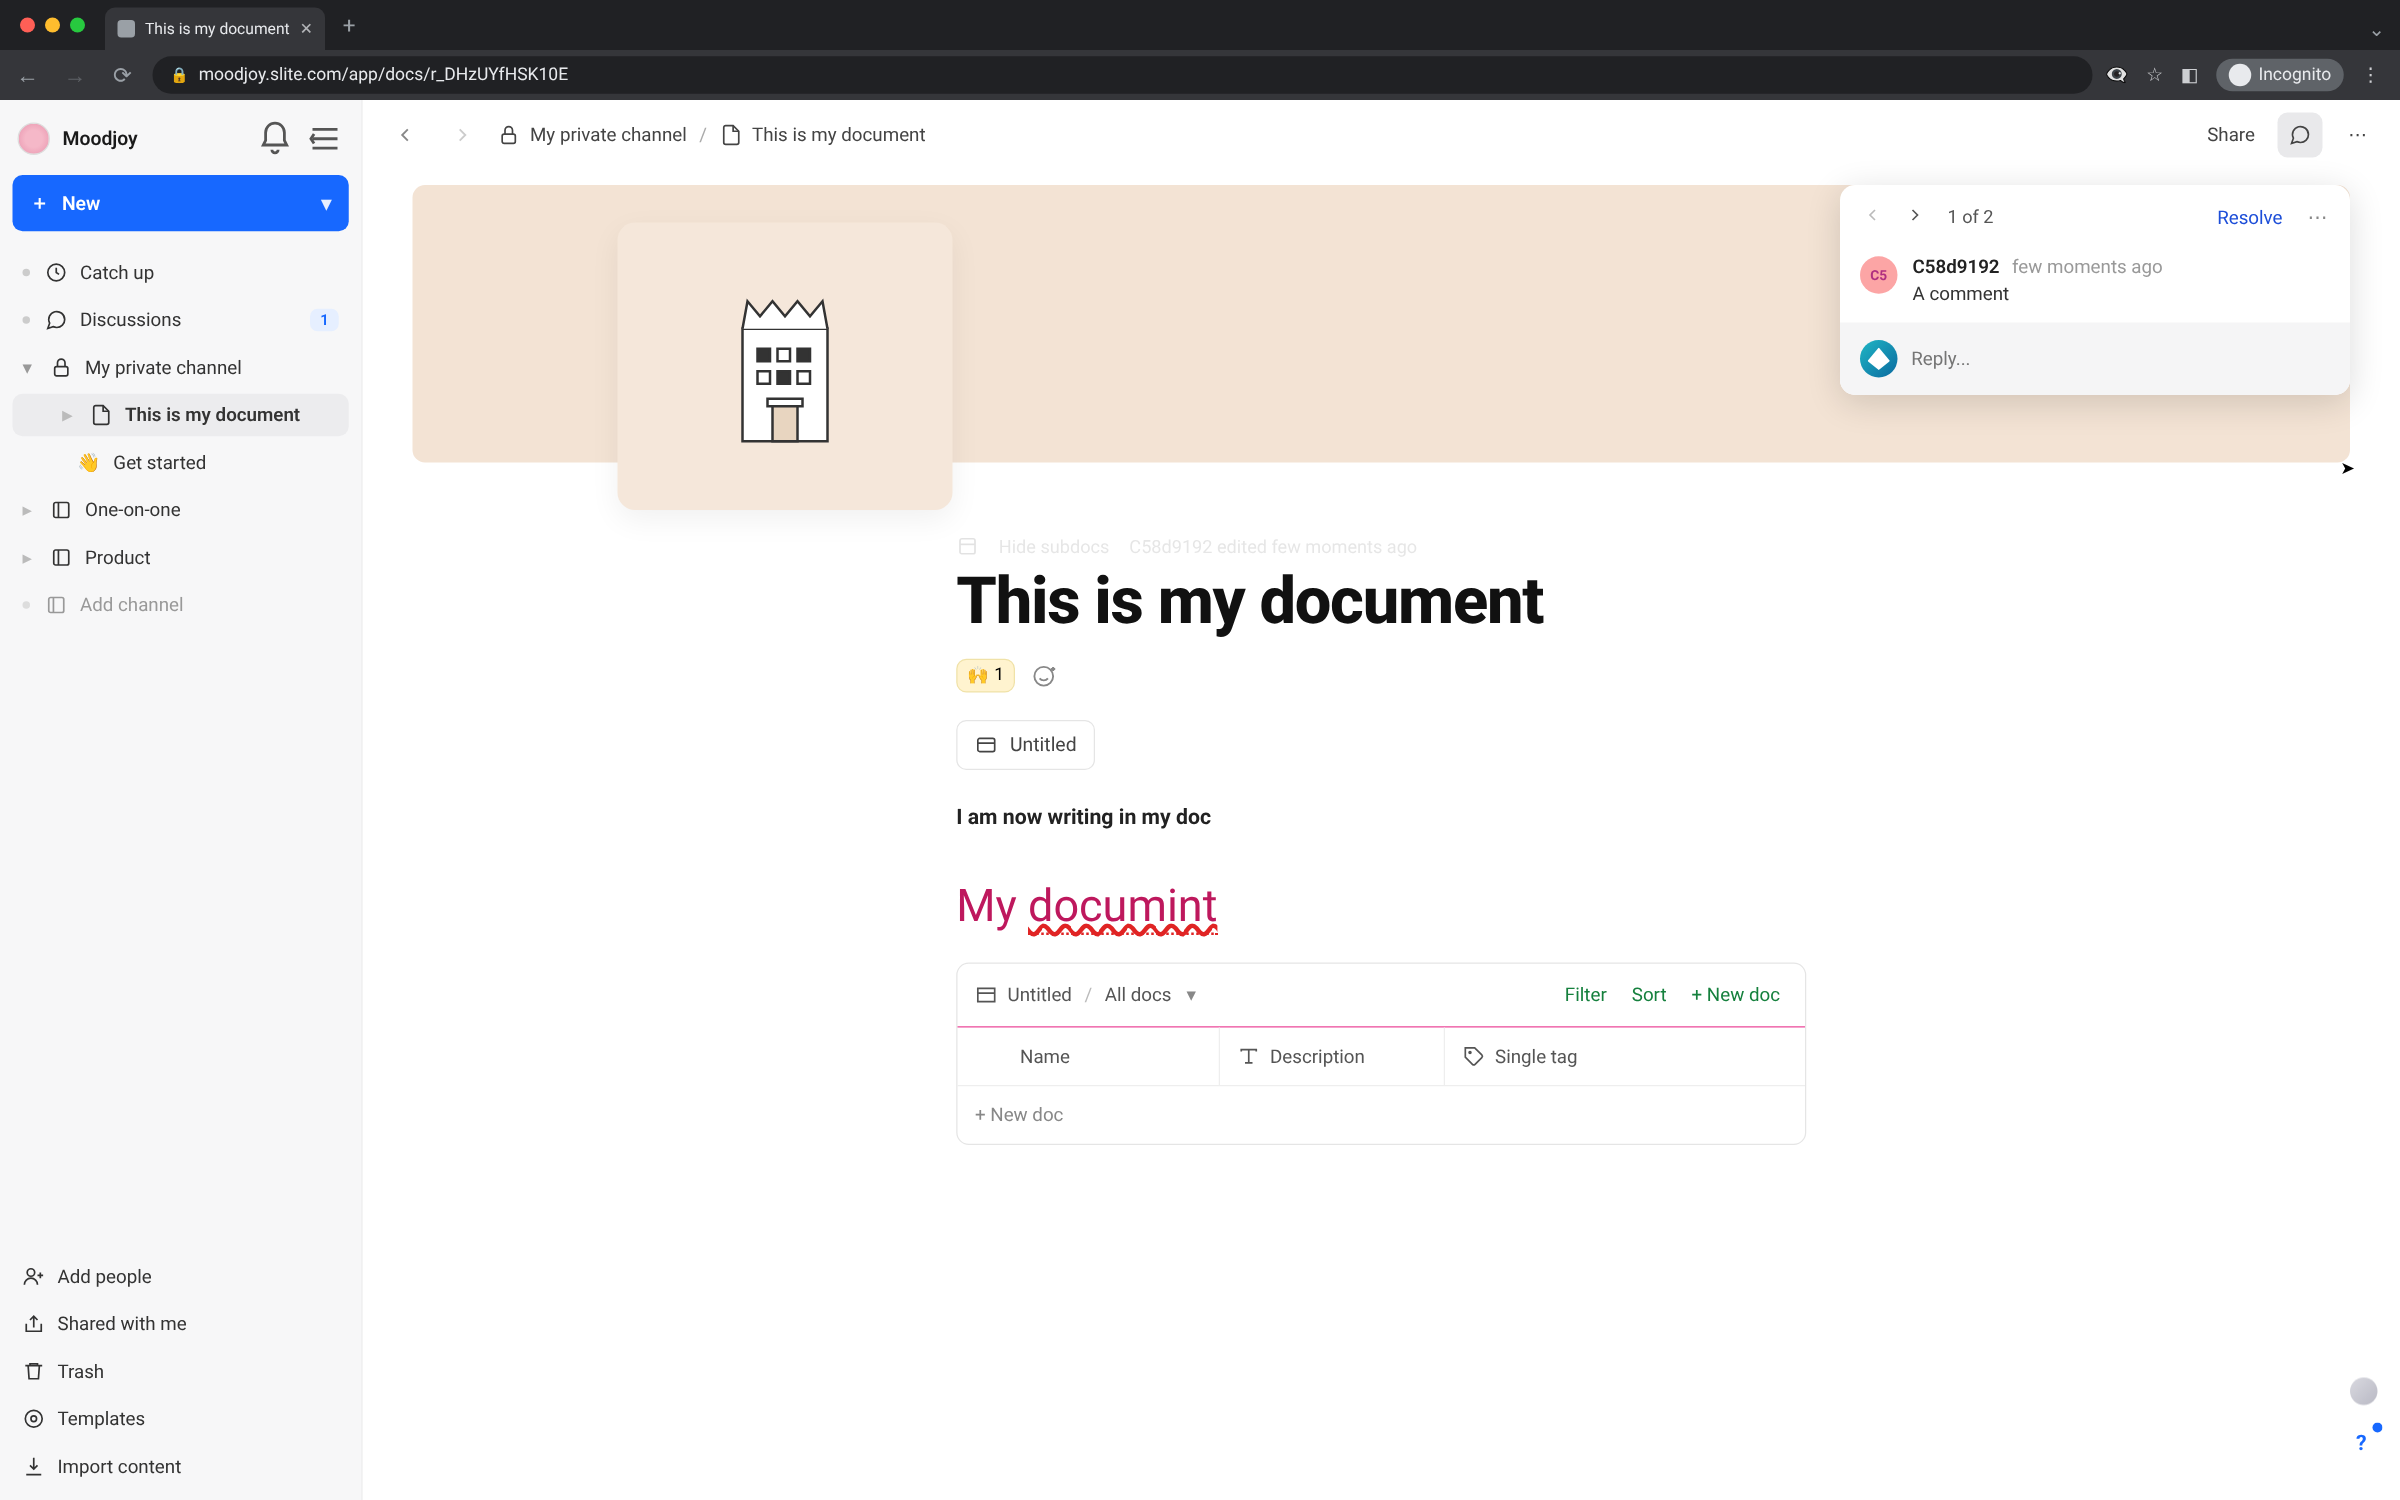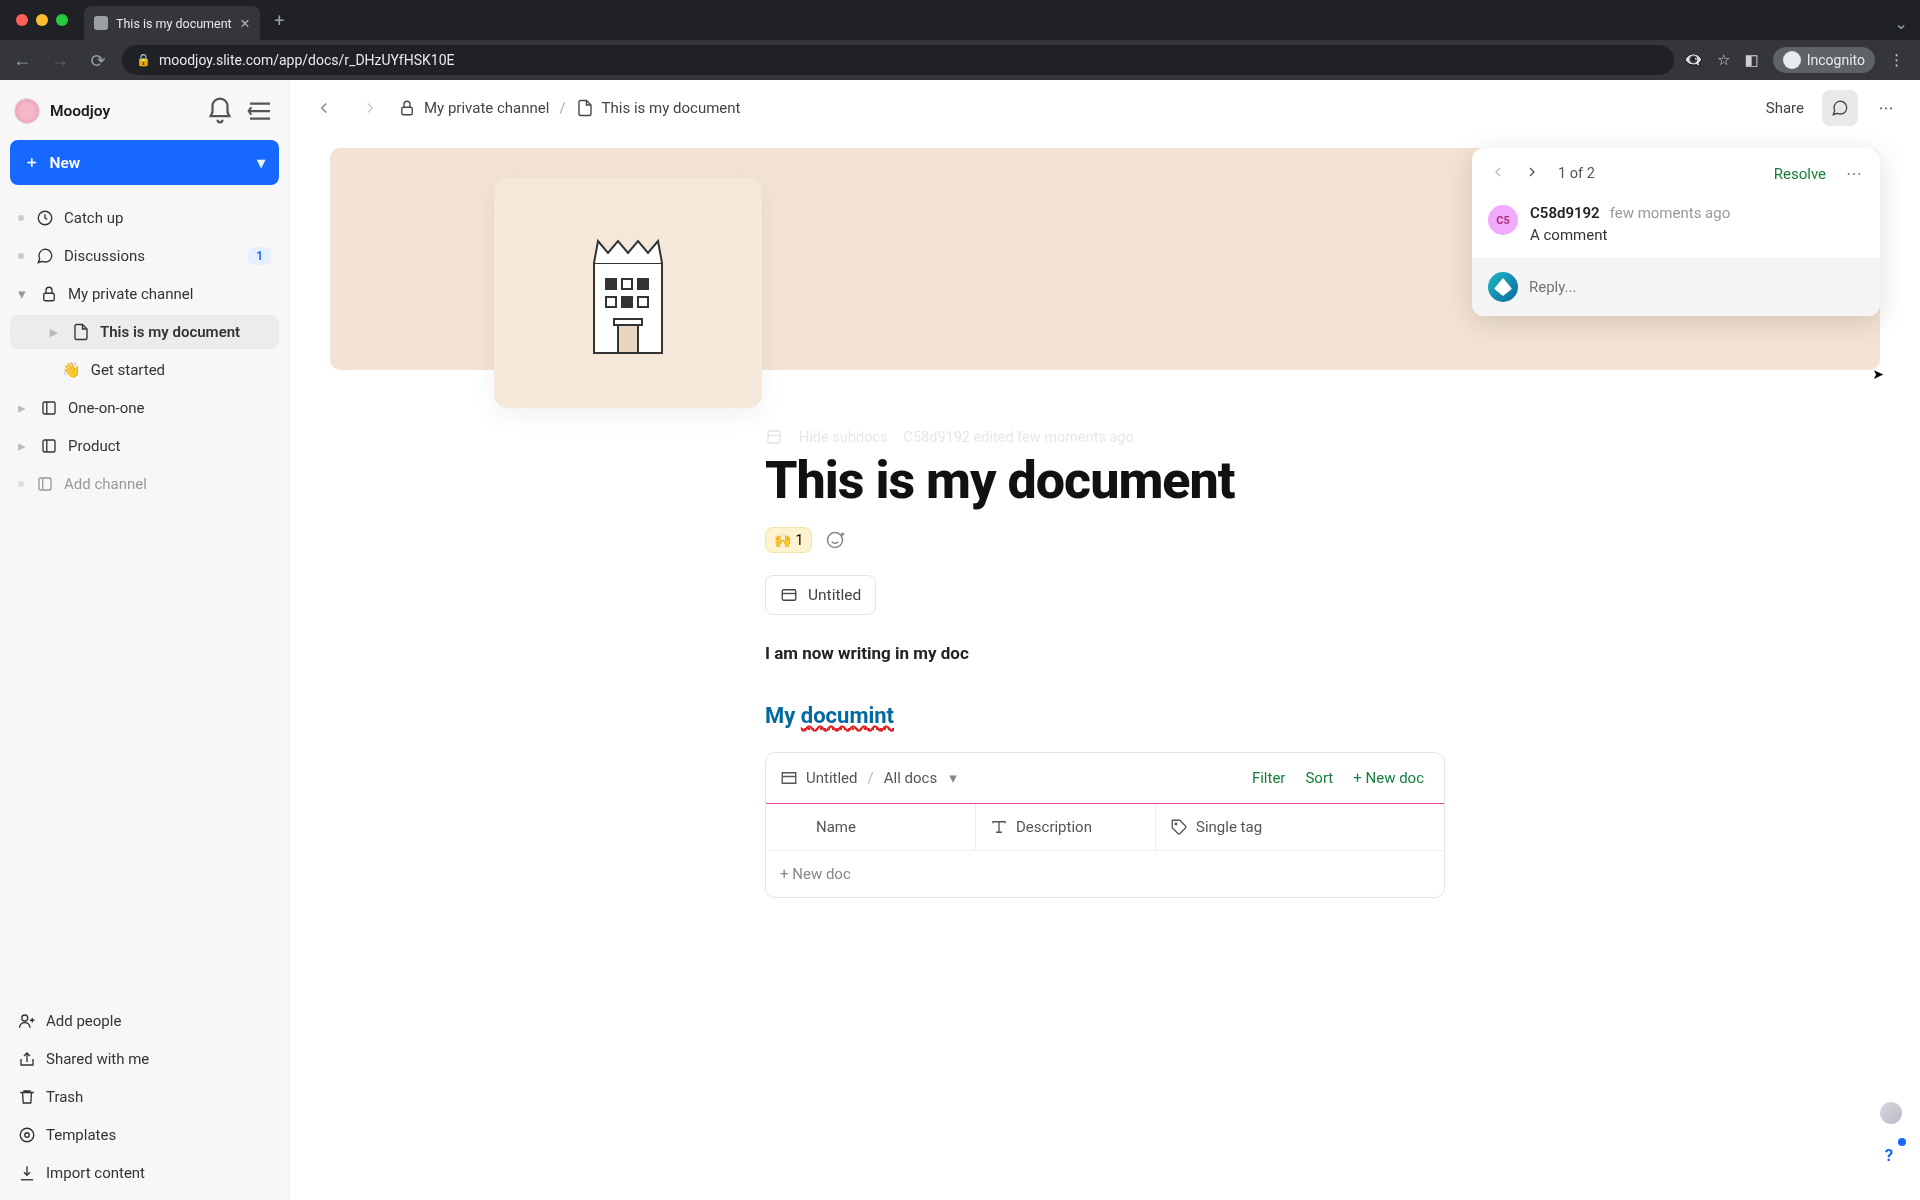--- a/index.html
+++ b/index.html
@@ -59,44 +59,44 @@
   .cover-card { position: absolute; left: 164px; top: 30px; width: 268px; height: 230px; background: #f5e7da; border-radius: 14px; display: flex; align-items: center; justify-content: center; box-shadow: 0 8px 24px rgba(0,0,0,.06);}
   .cover-card svg { width: 80px; height: 140px; }
   .sub-meta { display: flex; gap: 16px; color: #b8b8b8; font-size: 14.5px; margin: 58px 0 0 0; padding-left: 200px; align-items:center;}
   .doc-body { max-width: 720px; margin: 14px auto 0 auto; padding: 0 20px; }
   .doc-title { font-size: 52px; font-weight: 800; letter-spacing: -1px; color: #111; margin-top: 4px; }
   .reactions { display: flex; align-items: center; gap: 10px; margin-top: 16px; }
   .react-pill { background: #fff3cf; border: 1px solid #f0e2a8; border-radius: 8px; padding: 4px 8px; font-size: 14px; display: flex; gap: 4px; }
   .react-add { width: 26px; height: 26px; border-radius: 50%; display:flex;align-items:center;justify-content:center; color:#888; cursor:pointer;}
   .sub-untitled { display: inline-flex; align-items: center; gap: 10px; border: 1px solid #e5e5e5; border-radius: 8px; padding: 10px 14px; margin-top: 22px; color: #444; font-size: 15.5px; }
   .para { font-size: 17px; color: #222; margin-top: 28px; font-weight: bold; }
-  .h2-row { margin-top: 40px; font-size: 22px; font-weight: 700; color: #0369a1; }
+  .h2-row { margin-top: 40px; font-size: 36px; font-weight: 400; color: #be185d; }
   .spell { border-bottom: 2px dotted #e02424; text-decoration-line: underline; text-decoration-style: wavy; text-decoration-color: #e02424; }
   .db-card { border: 1px solid #e5e5e5; border-radius: 10px; margin-top: 24px; }
   .db-top { display: flex; align-items: center; gap: 8px; padding: 12px 14px; color: #555; font-size: 15px; }
   .db-top .brk { color: #bbb; padding: 0 2px; }
   .db-top .flex1 { flex: 1; }
   .db-top .act { color: #15803d; padding: 4px 6px; cursor: pointer; }
   .db-cols { display: flex; border-top: 1px solid #ec4899; }
   .db-col { padding: 14px 14px; color: #555; font-size: 15px; display: flex; align-items: center; gap: 8px; }
   .db-col.name { width: 210px; border-right: 1px solid #eee; padding-left: 50px;}
   .db-col.desc { width: 180px; border-right: 1px solid #eee; }
   .db-col.tag { flex: 1; }
   .db-row { display: flex; border-top: 1px solid #eee; padding: 14px 14px; color: #888; font-size: 15px; }
   
   .comment-panel { position: absolute; right: 40px; top: 68px; width: 408px; background: #fff; border-radius: 12px; box-shadow: 0 6px 28px rgba(0,0,0,.14); overflow: hidden; z-index: 5;}
   .cp-head { display: flex; align-items: center; gap: 10px; padding: 12px 14px; }
   .cp-nav { color: #bbb; padding: 2px 4px; cursor: pointer; }
   .cp-nav.en { color: #555; }
   .cp-count { font-size: 14.5px; color: #555; margin-left: 4px; }
   .cp-spacer { flex: 1; }
-  .cp-resolve { font-size: 15px; color: #15803d; cursor: pointer; padding: 4px 6px; }
+  .cp-resolve { font-size: 15px; color: #1d4ed8; cursor: pointer; padding: 4px 6px; }
   .cp-more { color: #888; padding: 4px; cursor: pointer; }
   .cp-body { padding: 4px 16px 14px 16px; display: flex; gap: 12px; }
-  .cp-avatar { width: 30px; height: 30px; border-radius: 50%; background: #f0abfc; color: #b03080; font-size: 11px; font-weight: 700; display: flex; align-items: center; justify-content: center; flex-shrink: 0; margin-top:2px;}
+  .cp-avatar { width: 30px; height: 30px; border-radius: 50%; background: #fca5a5; color: #b03080; font-size: 11px; font-weight: 700; display: flex; align-items: center; justify-content: center; flex-shrink: 0; margin-top:2px;}
   .cp-name { font-weight: 600; color: #222; font-size: 15px; }
   .cp-time { color: #999; font-size: 15px; margin-left: 6px; }
   .cp-text { color: #333; font-size: 15px; margin-top: 4px; }
   .cp-reply { background: #f5f5f6; padding: 14px 16px; display: flex; gap: 11px; align-items: center; }
   .cp-reply input { border: none; background: transparent; font-size: 15px; color: #444; outline: none; flex: 1; }
   .cp-reply .av2 { width: 30px; height: 30px; border-radius: 50%; background: linear-gradient(135deg,#1fb6c4,#0b6aa0); position:relative;}
   .cp-reply .av2::after{content:'';position:absolute;inset:6px;background:#fff;border-radius:2px 2px 50% 50%; clip-path: polygon(50% 0,100% 60%,50% 100%,0 60%);}
   
   .float-moon { position: fixed; right: 18px; bottom: 76px; width: 22px; height: 22px; border-radius: 50%; background: linear-gradient(135deg,#d9d9e0,#b9b9c4); }
   .float-help { position: fixed; right: 16px; bottom: 30px; width: 30px; height: 30px; border-radius: 50%; color: #1768ff; display:flex;align-items:center;justify-content:center; font-weight:700; font-size:17px; }

